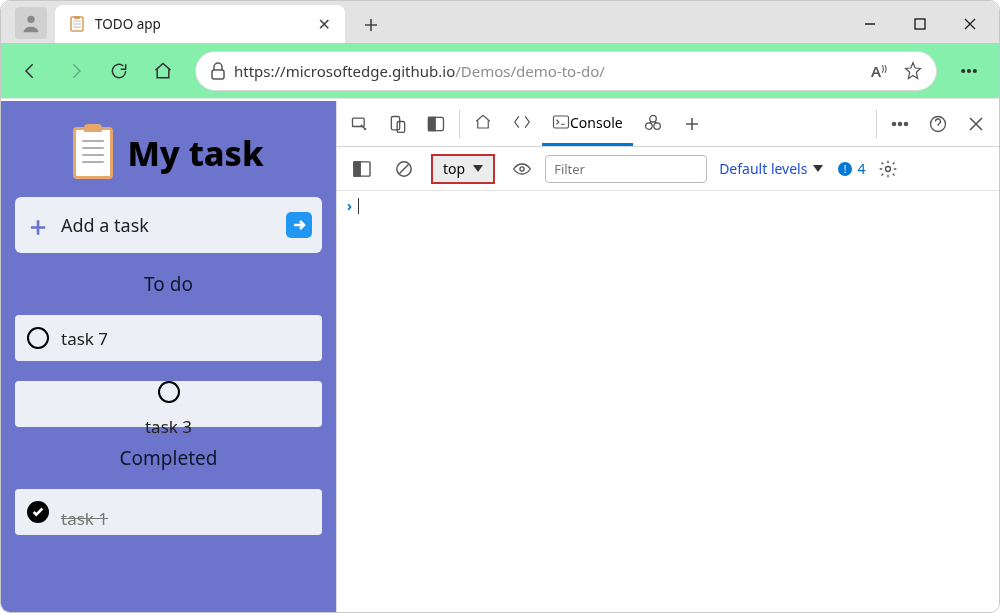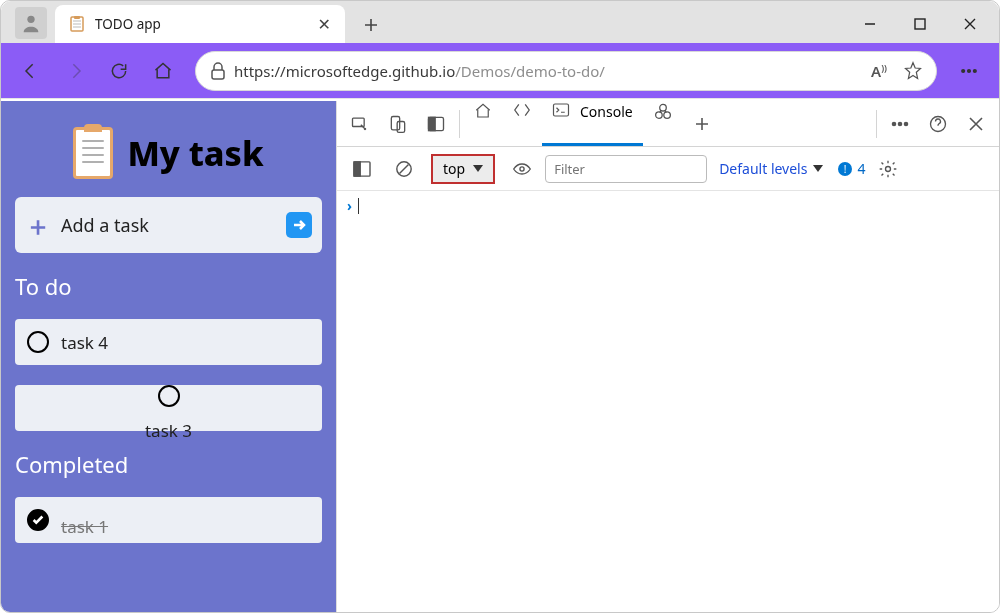--- a/index.html
+++ b/index.html
@@ -10,21 +10,21 @@
   .profile svg { width: 22px; height: 22px; fill: #888; }
   .tab { display:flex; align-items:center; background:#ffffff; height: 38px; border-top-left-radius: 8px; border-top-right-radius:8px; padding: 0 14px; gap: 10px; min-width: 290px; position:relative; }
   .tab .favicon { width:16px; height:16px; display:flex; align-items:center; justify-content:center; }
   .tab .tab-title { font-size: 13.5px; color:#222; flex:1; }
   .tab .tab-close { font-size: 16px; color:#444; cursor:pointer; }
   .newtab { width: 36px; height:36px; display:flex; align-items:center; justify-content:center; margin-left:8px; cursor:pointer; }
   .winctrls { margin-left:auto; display:flex; align-items:center; padding-right:4px;}
   .winbtn { width:50px; height:38px; display:flex; align-items:center; justify-content:center; cursor:pointer; }
   .winbtn svg { width:14px; height:14px; stroke:#222; fill:none; stroke-width:1.4; }
   
-  .toolbar { height: 56px; background:#8b5cf6; display:flex; align-items:center; padding: 0 10px; gap: 4px; border-bottom: 1px solid #e5e5e5;}
+  .toolbar { height: 56px; background:#86efac; display:flex; align-items:center; padding: 0 10px; gap: 4px; border-bottom: 1px solid #e5e5e5;}
   .tbtn { width:40px; height:40px; display:flex; align-items:center; justify-content:center; border-radius:6px; cursor:pointer; }
   .tbtn.disabled { opacity:0.35; cursor:default; }
   .tbtn svg { width:20px; height:20px; stroke:#333; fill:none; stroke-width:1.8; }
   .address { flex:1; height:40px; border:1px solid #d8d8d8; border-radius: 20px; display:flex; align-items:center; padding: 0 6px; margin: 0 8px; background:#fff;}
   .address .lock { width:32px; display:flex; align-items:center; justify-content:center;}
   .address .url { font-size:15px; color:#3a3a3a; flex:1; white-space:nowrap; overflow:hidden; }
   .address .url .dim { color:#8e8e8e; }
   .address .abtn { width:34px; height:34px; display:flex; align-items:center; justify-content:center; cursor:pointer;}
   
   .content { position:absolute; top: 100px; left:0; right:0; bottom:0; display:flex; }
@@ -34,36 +34,36 @@
   .app-header .appicon { width:40px; height:52px; background:#fff; border:3px solid #e6a86a; border-radius:4px; position:relative;}
   .app-header .appicon::before { content:""; position:absolute; top:-6px; left:50%; transform:translateX(-50%); width:18px; height:8px; background:#e6a86a; border-radius:4px 4px 0 0;}
   .app-header .appicon .lines { position:absolute; top:10px; left:6px; right:6px; }
   .app-header .appicon .lines span { display:block; height:2px; background:#b0b0b0; margin-bottom:5px; border-radius:1px;}
   .app-header h1 { font-size: 34px; font-weight:800; color:#000; }
   .addtask { background:#eceff5; border-radius:6px; height:56px; display:flex; align-items:center; padding: 0 10px; gap:10px; cursor:pointer; }
   .addtask .plus { color:#6c74cc; font-size:26px; font-weight:bold;}
   .addtask .addlabel { font-size:18px; color:#222; flex:1;}
   .addtask .go { width:26px; height:26px; background:#2196f3; border-radius:5px; display:flex; align-items:center; justify-content:center;}
   .addtask .go svg { width:16px; height:16px; stroke:#fff; fill:none; stroke-width:2.5;}
-  .section-label { font-size:22px; color:#ffffff; padding:4px 0;}
+  .section-label { text-align:center; font-size:19px; color:#0f172a; padding:4px 0;}
   .task { background:#eceff5; border-radius:4px; height:46px; display:flex; align-items:center; padding:0 12px; gap:12px;}
   .task + .task { margin-top:10px;flex-direction:column;}
   .task .check { width:22px; height:22px; border:2.5px solid #000; border-radius:50%; flex:0 0 22px;}
   .task.done .check { background:#000; display:flex; align-items:center; justify-content:center;}
   .task.done .check svg { width:14px; height:14px; stroke:#fff; fill:none; stroke-width:3;}
   .task .tasklabel { font-size:17px; color:#222;}
   .task.done .tasklabel { text-decoration: line-through; color:#777;margin-top:12px;}
   .tasks-group { display:flex; flex-direction:column; gap:10px;}
   
   .devtools { flex:1; display:flex; flex-direction:column; background:#fff;}
   .dt-tabs { height:46px; border-bottom:1px solid #d4d4d4; display:flex; align-items:center; padding:0 4px;}
   .dtbtn { width:38px; height:38px; display:flex; align-items:center; justify-content:center; cursor:pointer; border-radius:4px;}
   .dtbtn svg, .dt-tab svg { stroke:#555; fill:none; stroke-width:1.6;}
   .dt-sep { width:1px; height:28px; background:#d4d4d4; margin:0 4px;}
-  .dt-tab { height:44px; display:flex; gap:10px; padding:0 10px; cursor:pointer; font-size:14px; color:#333; border-bottom:3px solid transparent;}
+  .dt-tab { height:44px; display:flex; align-items:center; gap:0; padding:0 10px; cursor:pointer; font-size:14px; color:#333; border-bottom:3px solid transparent;}
   .dt-tab.active { border-bottom-color:#0078d4; color:#000;}
   .dt-console-bar { height:44px; border-bottom:1px solid #e4e4e4; display:flex; align-items:center; padding:0 6px; gap:4px;}
   .ctx-dropdown { height:30px; background:#ececec; border:2px solid #c03030; display:flex; align-items:center; padding:0 10px; gap:8px; cursor:pointer; font-size:14px; margin:0 4px;}
   .ctx-dropdown .tri { width:0; height:0; border-left:5px solid transparent; border-right:5px solid transparent; border-top:7px solid #333;}
   .filter-input { height:28px; border:1px solid #bbb; border-radius:4px; padding:0 8px; font-size:13px; width:162px; outline:none; }
   .levels { display:flex; align-items:center; gap:6px; font-size:14px; color:#1d4ed8; margin-left:8px; cursor:pointer;}
   .levels .tri { width:0; height:0; border-left:5px solid transparent; border-right:5px solid transparent; border-top:7px solid #333;}
   .issues { display:flex; align-items:center; gap:4px; color:#0068c6; font-size:14px; margin-left:10px; cursor:pointer;}
   .console-body { flex:1; padding:6px 10px; font-family: Consolas, monospace; font-size:13.5px; color:#0078d4;}
   .prompt { display:flex; align-items:center; gap:6px;}
@@ -188,21 +188,21 @@
       <span class="go">
           <svg viewBox="0 0 16 16">
             <path d="M3 8h9M9 4l4 4-4 4"></path>
           </svg>
         </span>
     </div>
     <div class="section-label">To do</div>
     <div class="tasks-group">
       <div class="task">
         <span class="check"></span>
-        <span class="tasklabel">task 4</span>
+        <span class="tasklabel">task 7</span>
       </div>
       <div class="task">
         <span class="check"></span>
         <span class="tasklabel">task 3</span>
       </div>
     </div>
     <div class="section-label">Completed</div>
     <div class="tasks-group">
       <div class="task done">
         <span class="check">

